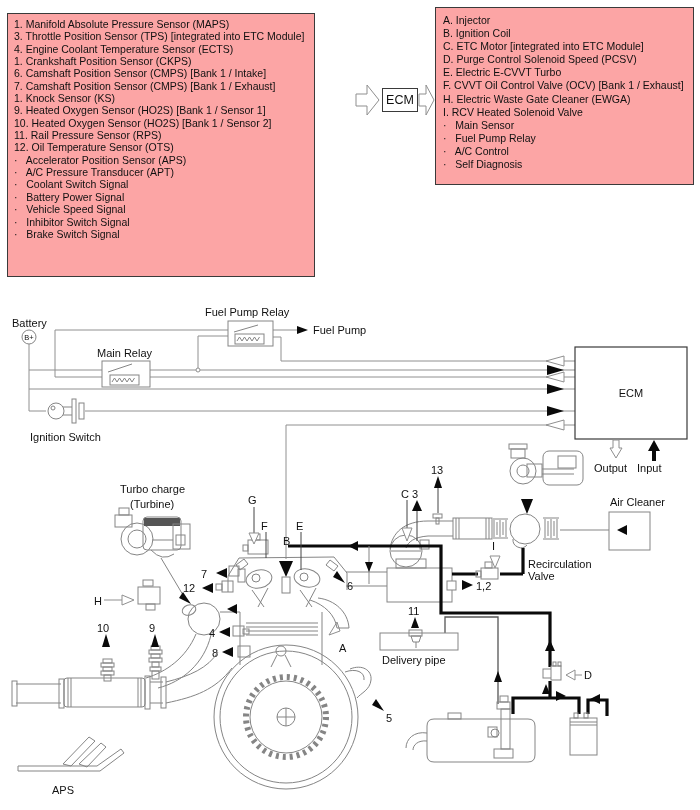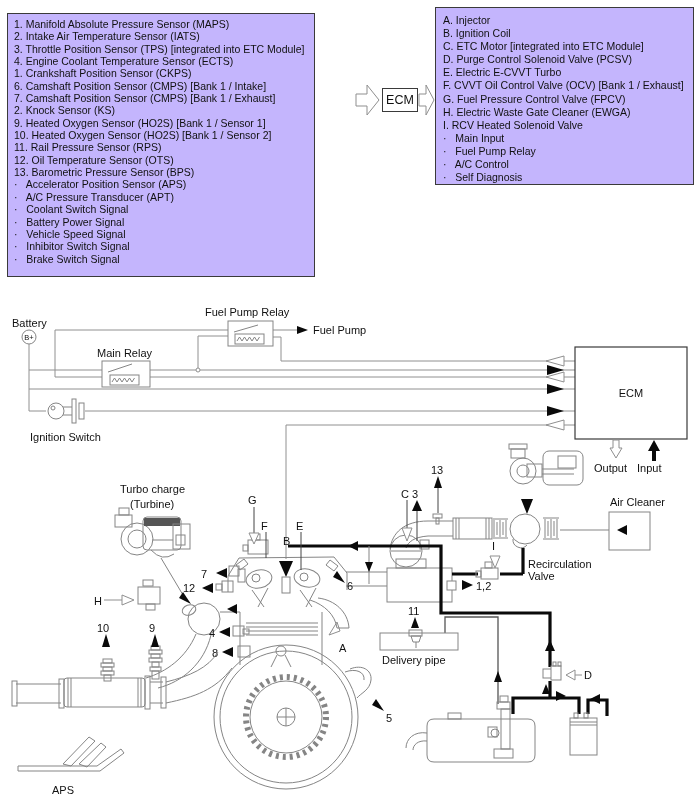--- a/index.html
+++ b/index.html
@@ -1,18 +1,18 @@
 <!DOCTYPE html>
 <html><head>
 <meta charset="utf-8">
 <style>
   html,body{margin:0;padding:0;background:#fff;}
   #page{position:relative;width:700px;height:810px;background:#fff;overflow:hidden;
         font-family:"Liberation Sans",sans-serif;color:#111;}
-  .listbox{position:absolute;border:1px solid #3a3a3a;background:#c4b5fd;box-sizing:border-box;}
+  .listbox{position:absolute;border:1px solid #3a3a3a;background:#fca5a5;box-sizing:border-box;}
   #inputs-box{left:7px;top:13px;width:308px;height:264px;padding:4px 0 0 6px;}
   #outputs-box{left:435px;top:7px;width:259px;height:178px;padding:6px 0 12px 7px;}
   .ln{font-size:10.5px;line-height:12.35px;white-space:pre;}
   #outputs-box .ln{line-height:13.1px;}
   #ecm-flow-box{position:absolute;left:382px;top:88px;width:36px;height:24px;border:1px solid #3a3a3a;
       display:flex;align-items:center;justify-content:center;font-size:12.5px;box-sizing:border-box;}
   svg{position:absolute;left:0;top:0;}
   svg text{font-family:"Liberation Sans",sans-serif;font-size:11px;fill:#111;}
   .w{stroke:#909090;stroke-width:1;fill:none;}
   .c{stroke:#858585;stroke-width:1;fill:none;}
@@ -23,58 +23,55 @@
   .ow{fill:#fff;stroke:#8f8f8f;stroke-width:1;}
   .t7{font-size:7.5px;}
 </style>
 </head>
 <body>
 
 <div id="page">
 
   <div id="inputs-box" class="listbox">
     <div class="ln">1. Manifold Absolute Pressure Sensor (MAPS)</div>
-    <div class="ln">2. Intake Air Temperature Sensor (IATS)</div>
     <div class="ln">3. Throttle Position Sensor (TPS) [integrated into ETC Module]</div>
     <div class="ln">4. Engine Coolant Temperature Sensor (ECTS)</div>
     <div class="ln">1. Crankshaft Position Sensor (CKPS)</div>
     <div class="ln">6. Camshaft Position Sensor (CMPS) [Bank 1 / Intake]</div>
     <div class="ln">7. Camshaft Position Sensor (CMPS) [Bank 1 / Exhaust]</div>
-    <div class="ln">2. Knock Sensor (KS)</div>
+    <div class="ln">1. Knock Sensor (KS)</div>
     <div class="ln">9. Heated Oxygen Sensor (HO2S) [Bank 1 / Sensor 1]</div>
     <div class="ln">10. Heated Oxygen Sensor (HO2S) [Bank 1 / Sensor 2]</div>
     <div class="ln">11. Rail Pressure Sensor (RPS)</div>
     <div class="ln">12. Oil Temperature Sensor (OTS)</div>
-    <div class="ln">13. Barometric Pressure Sensor (BPS)</div>
     <div class="ln">·   Accelerator Position Sensor (APS)</div>
     <div class="ln">·   A/C Pressure Transducer (APT)</div>
     <div class="ln">·   Coolant Switch Signal</div>
     <div class="ln">·   Battery Power Signal</div>
     <div class="ln">·   Vehicle Speed Signal</div>
     <div class="ln">·   Inhibitor Switch Signal</div>
     <div class="ln">·   Brake Switch Signal</div>
   </div>
 
   <svg width="700" height="290" viewBox="0 0 700 290">
     <polygon class="ow" stroke="#555" points="356,94 367,94 367,85 379,100 367,115 367,106 356,106"></polygon>
     <polygon class="ow" stroke="#555" points="419,94 426,94 426,85 434,100 426,115 426,106 419,106"></polygon>
   </svg>
   <div id="ecm-flow-box">ECM</div>
 
   <div id="outputs-box" class="listbox">
     <div class="ln">A. Injector</div>
     <div class="ln">B. Ignition Coil</div>
     <div class="ln">C. ETC Motor [integrated into ETC Module]</div>
-    <div class="ln">D. Purge Control Solenoid Valve (PCSV)</div>
+    <div class="ln">D. Purge Control Solenoid Speed (PCSV)</div>
     <div class="ln">E. Electric E-CVVT Turbo</div>
     <div class="ln">F. CVVT Oil Control Valve (OCV) [Bank 1 / Exhaust]</div>
-    <div class="ln">G. Fuel Pressure Control Valve (FPCV)</div>
     <div class="ln">H. Electric Waste Gate Cleaner (EWGA)</div>
     <div class="ln">I. RCV Heated Solenoid Valve</div>
-    <div class="ln">·   Main Input</div>
+    <div class="ln">·   Main Sensor</div>
     <div class="ln">·   Fuel Pump Relay</div>
     <div class="ln">·   A/C Control</div>
     <div class="ln">·   Self Diagnosis</div>
   </div>
 
   <svg width="700" height="520" viewBox="0 290 700 520" style="top:290px">
 
     <g>
       <path class="w" d="M29,344 V411"></path>
       <path class="w" d="M55,330 H228 M55,330 V377"></path>

